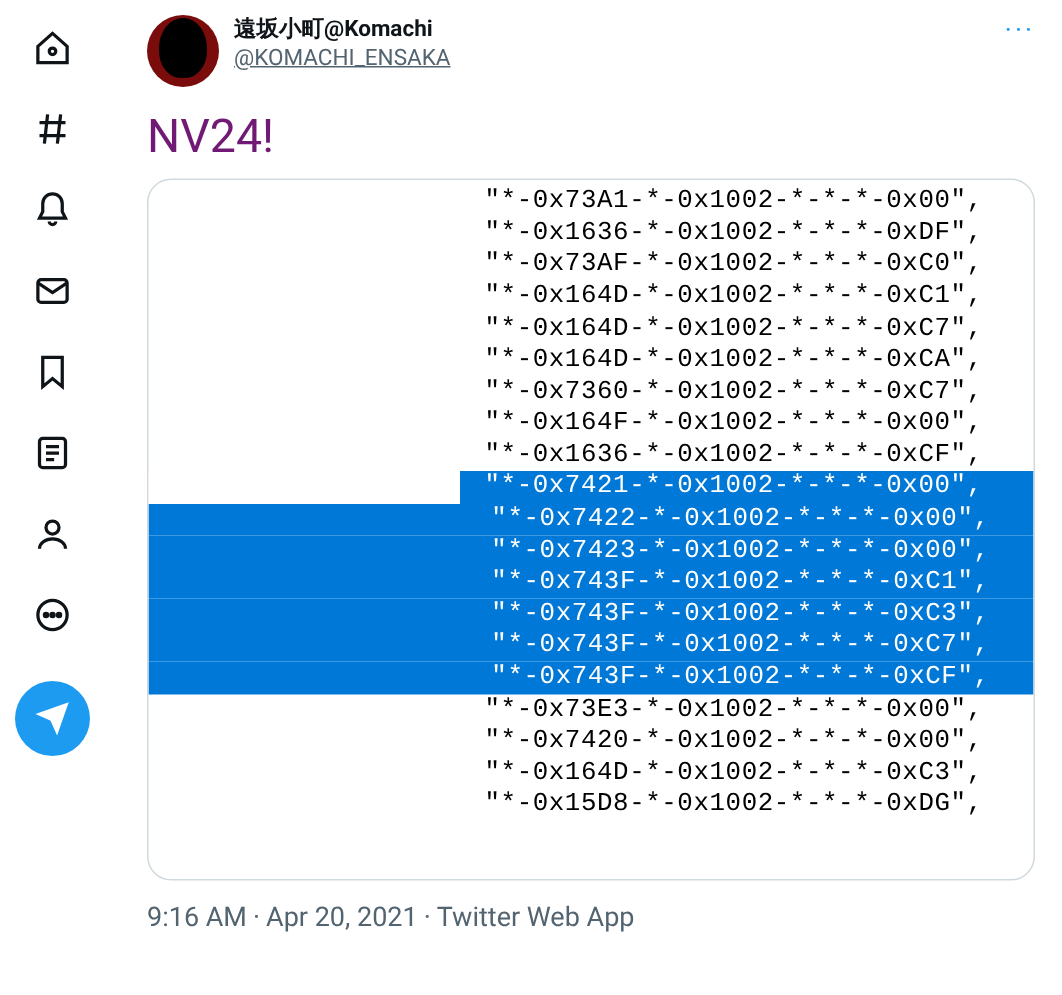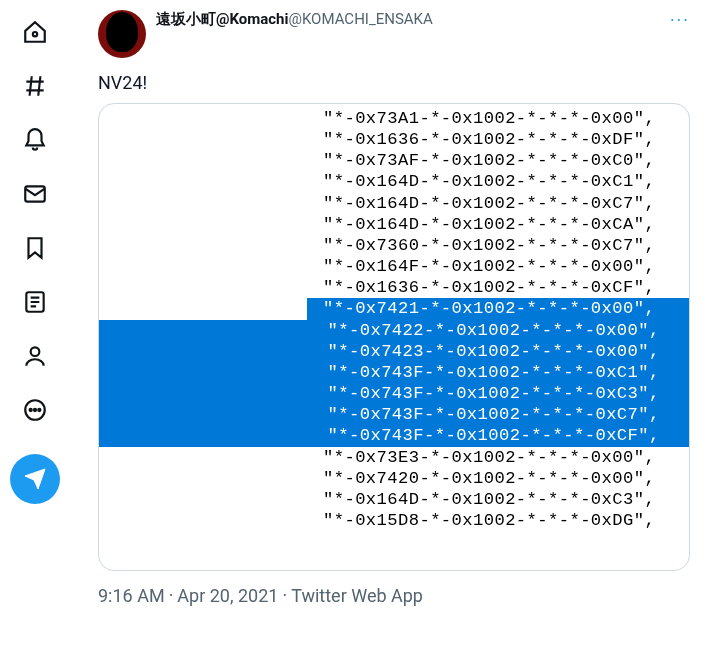--- a/index.html
+++ b/index.html
@@ -7,25 +7,25 @@
 .container { display: flex; height: 100%; }
 .sidebar { width: 70px; display: flex; flex-direction: column; align-items: center; padding-top: 8px; gap: 6px; }
 .sidebar-item { width: 48px; height: 48px; display: flex; align-items: center; justify-content: center; border-radius: 50%; cursor: pointer; }
 .sidebar-item svg { width: 26px; height: 26px; fill: none; stroke: #0f1419; stroke-width: 2; }
 .compose-btn { width: 50px; height: 50px; background: #1d9bf0; border-radius: 50%; display: flex; align-items: center; justify-content: center; margin-top: 14px; cursor: pointer; }
 .compose-btn svg { width: 24px; height: 24px; fill: #fff; }
 .main { flex: 1; padding: 10px 18px 0 28px; }
 .tweet-head { display: flex; align-items: flex-start; gap: 10px; position: relative; }
 .avatar { width: 48px; height: 48px; border-radius: 50%; background: #7a0c0c; position: relative; overflow: hidden; flex-shrink:0; }
 .avatar::after { content:""; position:absolute; left:8px; top:2px; width:32px; height:40px; background:#000; border-radius:50% 50% 45% 45%; }
-.name-line { display: flex; flex-direction: row; }
+.name-line { display: flex; flex-direction: column; }
 .display-name { font-weight: 700; font-size: 15px; color: #0f1419; }
-.handle { font-size: 15px; color: #536471; }
+.handle { font-size: 15px; color: #536471; text-decoration: underline; }
 .more-dots { position: absolute; right: 0; top: 0; color: #1d9bf0; font-size: 18px; letter-spacing: 2px; cursor:pointer; }
-.tweet-text { font-size: 18px; color: #0f172a; margin: 14px 0 10px 0; }
+.tweet-text { font-size: 31px; color: #701a75; margin: 14px 0 10px 0; }
 .media-box { border: 1px solid #cfd9de; border-radius: 16px; overflow: hidden; height: 468px; position: relative; background:#fff; }
 .code-block { font-family: "MS Gothic","Courier New",monospace; font-size: 17.2px; line-height: 1.23; letter-spacing: 0.4px; color:#000; white-space: pre; position: absolute; top: 4px; left: 0; width: 100%; }
 .code-line { padding-left: 224px; }
 .code-line.hl { background: #0078d7; color: #fff; padding-left: 100px; }
 .code-line.hl.first { background: linear-gradient(to right, #fff 0, #fff 208px, #0078d7 208px, #0078d7 100%); padding-left: 224px; }
 .meta-line { font-size: 18px; color: #536471; margin-top: 14px; }
 .meta-line .sep { margin: 0 4px; }
 </style>
 </head>
 <body>

